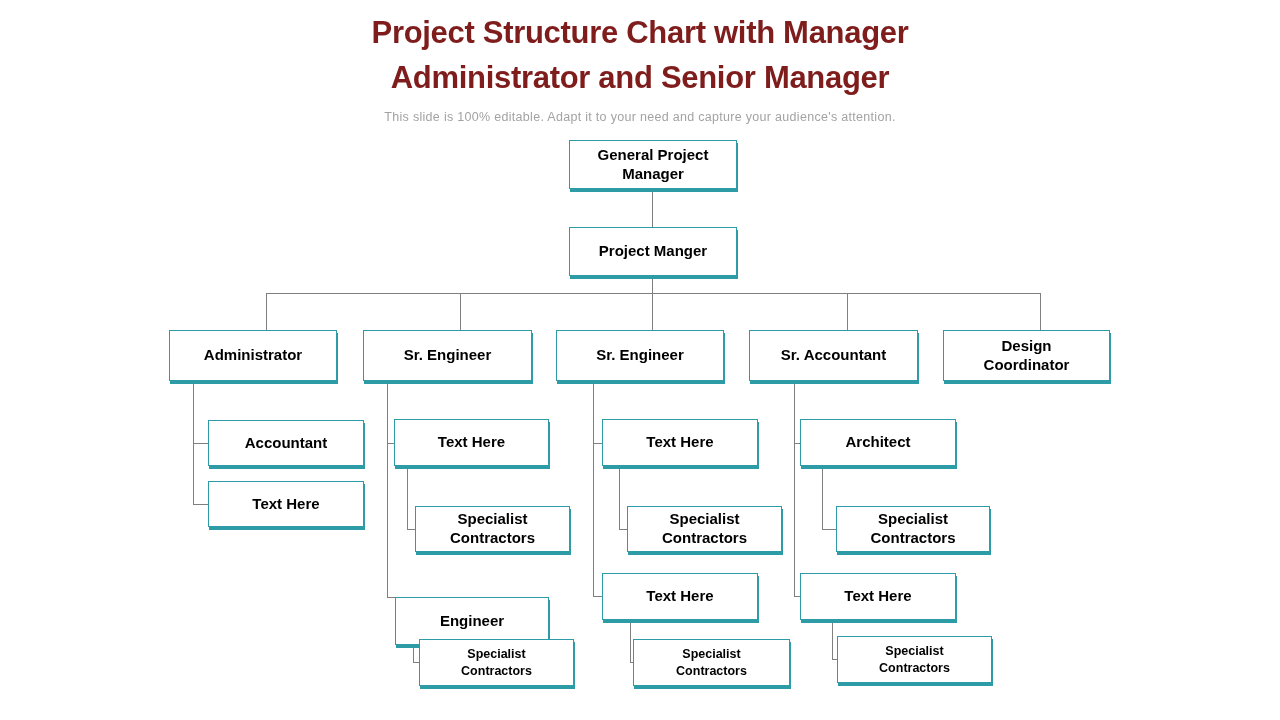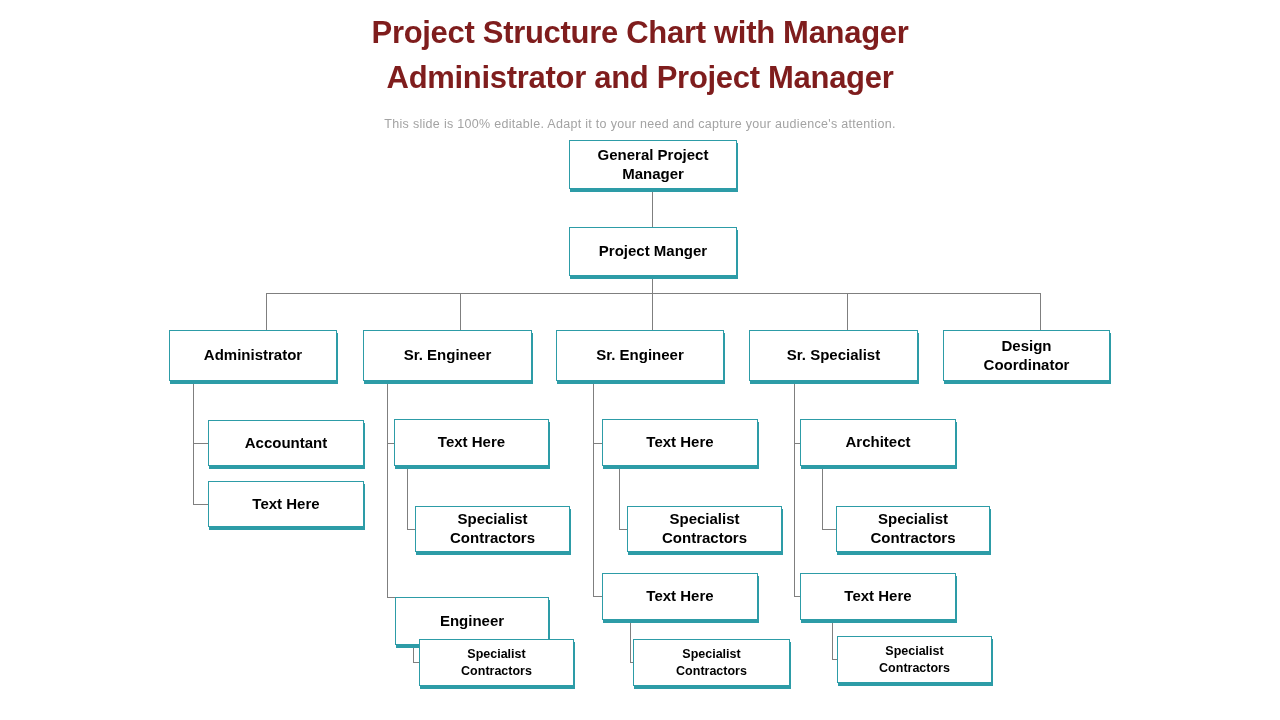--- a/index.html
+++ b/index.html
@@ -6,21 +6,21 @@
   .stage{
     position:relative;width:1280px;height:720px;background:#ffffff;overflow:hidden;
     font-family:"Liberation Sans", sans-serif;
   }
   
   .title-wrap{position:absolute;left:0;top:10px;width:1280px;text-align:center;}
   .title{
     font-size:31px;font-weight:bold;color:#7f1d1d;line-height:45px;letter-spacing:-0.3px;
   }
   .subtitle{
-    margin-top:17px;font-size:12.5px;color:#a3a3a3;letter-spacing:0.3px;
+    margin-top:10px;font-size:12.5px;color:#a3a3a3;letter-spacing:0.3px;
   }
   
   .ln{position:absolute;background:#7f7f7f;}
   .ln.v{width:1px;}
   .ln.h{height:1px;}
   
   .node{
     position:absolute;display:flex;align-items:center;justify-content:center;
     text-align:center;background:#ffffff;color:#000000;
     border:1px solid #2d9ca7;
@@ -30,21 +30,21 @@
   }
   .node.wrap{padding:0 26px;}
   .node.small{font-size:12.5px;padding:0 30px;line-height:1.3;}
 </style>
 </head>
 <body>
 
 <div class="stage">
 
   <div class="title-wrap">
-    <div class="title"><span>Project Structure Chart with Manager</span><br><span>Administrator and Project Manager</span></div>
+    <div class="title"><span>Project Structure Chart with Manager</span><br><span>Administrator and Senior Manager</span></div>
     <div class="subtitle">This slide is 100% editable. Adapt it to your need and capture your audience's attention.</div>
   </div>
 
   <div class="ln v" style="left:652px;top:189px;height:38px"></div>
 
   <div class="ln v" style="left:652px;top:276px;height:17px"></div>
 
   <div class="ln h" style="left:266px;top:293px;width:775px"></div>
 
   <div class="ln v" style="left:266px;top:293px;height:37px"></div>
@@ -80,21 +80,21 @@
   <div class="ln h" style="left:822px;top:529px;width:14px"></div>
   <div class="ln v" style="left:832px;top:620px;height:39px"></div>
   <div class="ln h" style="left:832px;top:659px;width:5px"></div>
 
   <div class="node wrap" style="left:569px;top:140px;width:168px;height:49px">General Project Manager</div>
   <div class="node" style="left:569px;top:227px;width:168px;height:49px">Project Manger</div>
 
   <div class="node" style="left:169px;top:330px;width:168px;height:51px">Administrator</div>
   <div class="node" style="left:363px;top:330px;width:169px;height:51px">Sr. Engineer</div>
   <div class="node" style="left:556px;top:330px;width:168px;height:51px">Sr. Engineer</div>
-  <div class="node" style="left:749px;top:330px;width:169px;height:51px">Sr. Specialist</div>
+  <div class="node" style="left:749px;top:330px;width:169px;height:51px">Sr. Accountant</div>
   <div class="node wrap" style="left:943px;top:330px;width:167px;height:51px">Design Coordinator</div>
 
   <div class="node" style="left:208px;top:420px;width:156px;height:46px">Accountant</div>
   <div class="node" style="left:208px;top:481px;width:156px;height:46px">Text Here</div>
 
   <div class="node" style="left:394px;top:419px;width:155px;height:47px">Text Here</div>
   <div class="node wrap" style="left:415px;top:506px;width:155px;height:46px">Specialist Contractors</div>
   <div class="node" style="left:395px;top:597px;width:154px;height:48px">Engineer</div>
   <div class="node small" style="left:419px;top:639px;width:155px;height:47px">Specialist Contractors</div>
 

